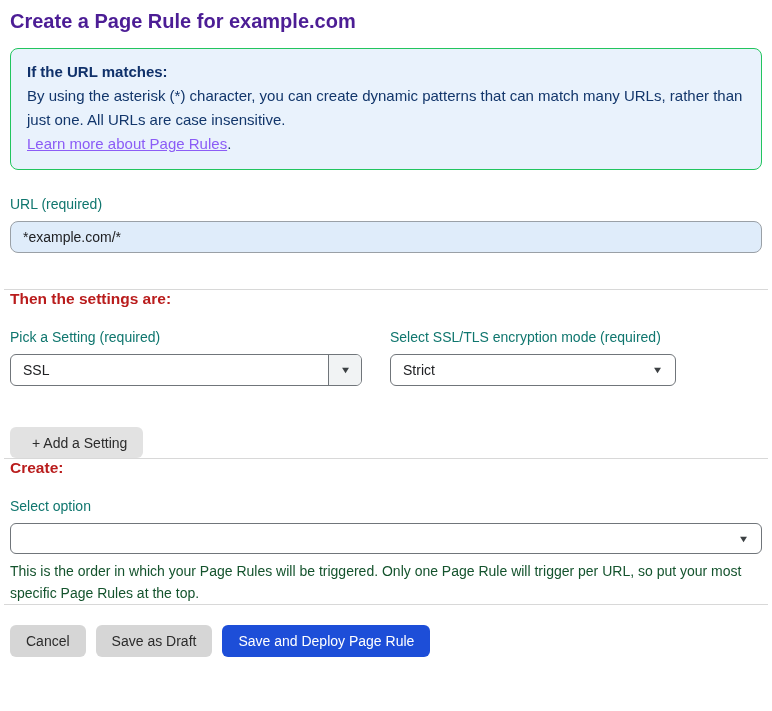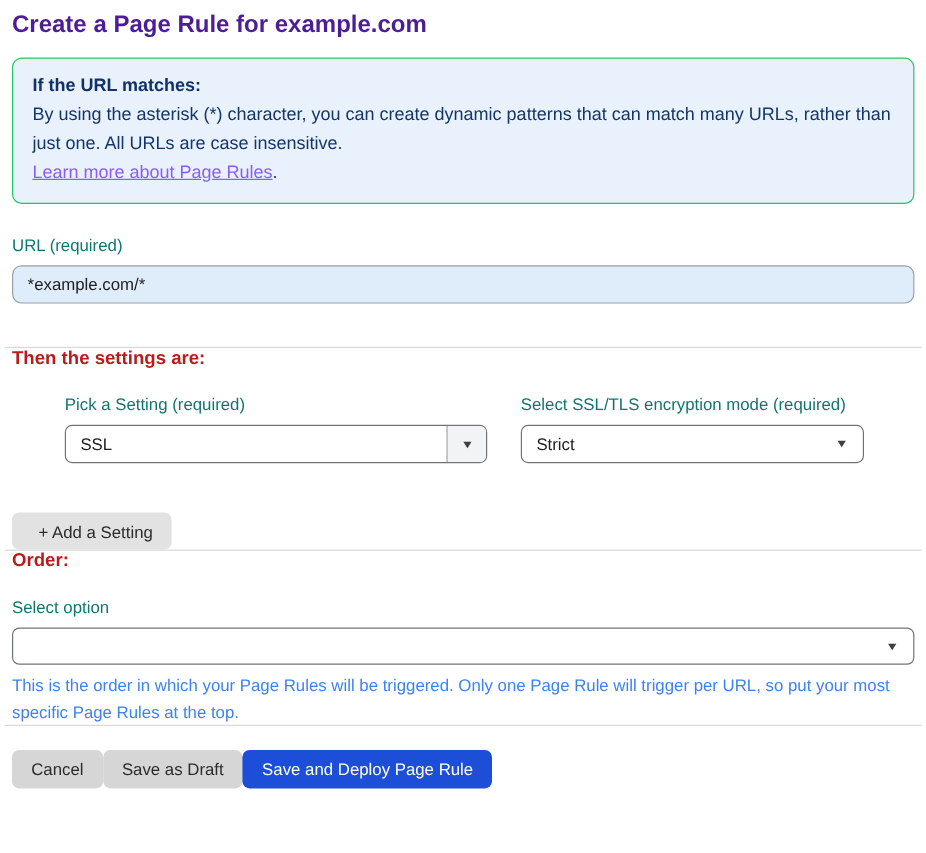--- a/index.html
+++ b/index.html
@@ -70,21 +70,21 @@
 
   .section-heading {
     font-size: 15.5px;
     font-weight: 700;
     color: #b91c1c;
     line-height: 18px;
     margin-bottom: 21px;
   }
 
   .settings-row { display: flex; gap: 28px; }
-  .settings-col-1 { width: 352px; margin-left: 44px; }
+  .settings-col-1 { width: 352px; }
   .settings-col-2 { width: 286px; }
 
   .select-box {
     position: relative;
     height: 32px;
     background: #ffffff;
     border: 1px solid #70757a;
     border-radius: 6px;
     display: flex;
     align-items: center;
@@ -139,28 +139,29 @@
     padding-left: 22px;
   }
   .btn-gray { background: #d6d6d6; }
   .btn-blue { background: #1d4ed8; color: #ffffff; }
 
   .order-select-wrap { margin-bottom: 6px; }
   .order-select { height: 31px; }
 
   .help-text {
     font-size: 14px;
-    color: #3b82f6;
+    color: #14532d;
     line-height: 22px;
     max-width: 740px;
   }
 
   .footer-actions {
     margin-top: 20px;
     display: flex;
+    gap: 10px;
   }
 </style>
 </head>
 <body>
 
 <div class="page">
 
   <h1 class="page-title">Create a Page Rule for example.com</h1>
 
   <div class="info-box">
@@ -193,21 +194,21 @@
         <span class="select-value">Strict</span>
         <span class="select-arrow-plain">▼</span>
       </div>
     </div>
   </div>
 
   <button class="btn btn-add">+ Add a Setting</button>
 
   <hr class="divider hr-2">
 
-  <div class="section-heading">Order:</div>
+  <div class="section-heading">Create:</div>
 
   <div class="field-label">Select option</div>
   <div class="order-select-wrap">
     <div class="select-box order-select">
       <span class="select-arrow-plain">▼</span>
     </div>
   </div>
 
   <div class="help-text">This is the order in which your Page Rules will be triggered. Only one Page Rule will trigger per URL, so put your most specific Page Rules at the top.</div>
 

